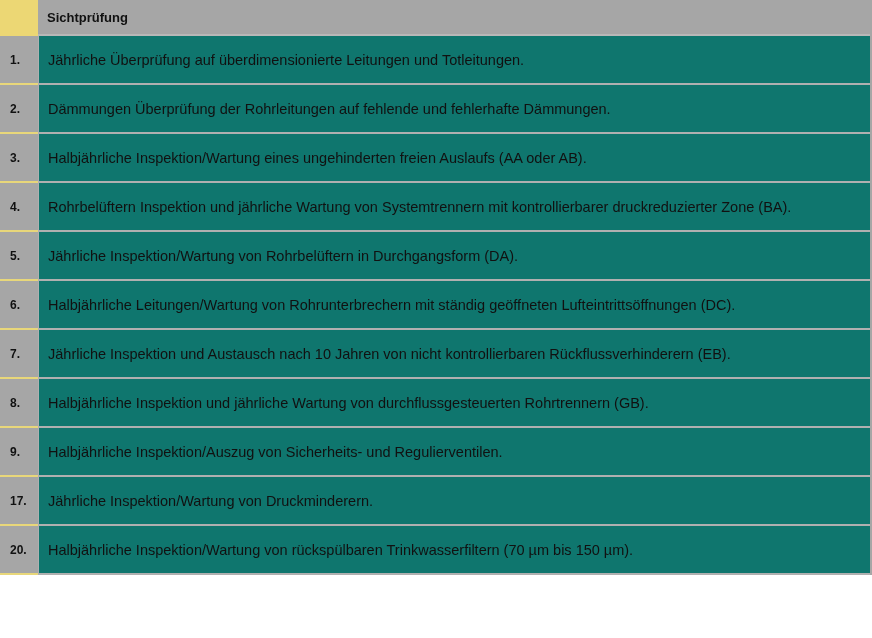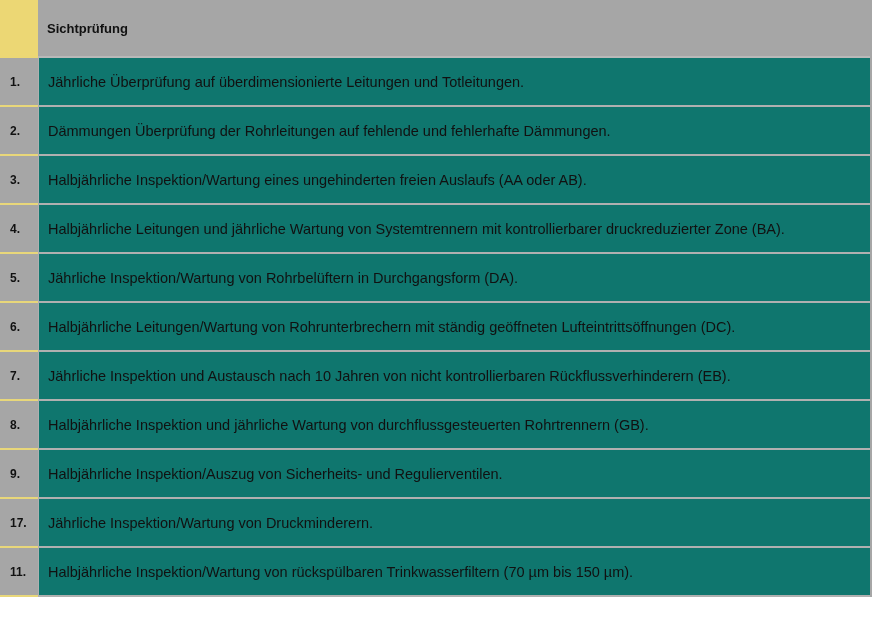--- a/index.html
+++ b/index.html
@@ -3,21 +3,21 @@
 <meta charset="utf-8">
 <style>
   html, body { margin:0; padding:0; background:#ffffff; }
   body { width:872px; height:638px; overflow:hidden; font-family:"Liberation Sans", sans-serif; }
   .table { width:870px; border-right:2px solid #a6a6a6; }
   .row { display:flex; height:49px; box-sizing:border-box; }
   .num { width:38px; flex:0 0 38px; box-sizing:border-box; display:flex; align-items:center; padding-left:10px; font-weight:bold; font-size:12px; color:#111; background:#a6a6a6; border-bottom:2px solid #e8d77a; }
   .txt { flex:1; display:flex; align-items:center; padding-left:9px; font-size:14.5px; color:#111; background:#0f766e; border-bottom:2px solid #b0b0b0; border-left:1px solid #b0b0b0; box-sizing:border-box; }
   .row.section .num { background:#ecd774; border-bottom:2px solid #ecd774; }
   .row.section .txt { background:#a6a6a6; font-weight:bold; font-size:13px; border-bottom:2px solid #b8b8b8; border-left:none; }
-  .row.first { height:58px; }
+  .row.first { height:36px; }
 </style>
 </head>
 <body>
 
 <div class="table">
   <div class="row section first">
     <div class="num"></div>
     <div class="txt">Sichtprüfung</div>
   </div>
   <div class="row">
@@ -28,21 +28,21 @@
     <div class="num">2.</div>
     <div class="txt">Dämmungen Überprüfung der Rohrleitungen auf fehlende und fehlerhafte Dämmungen.</div>
   </div>
 
   <div class="row">
     <div class="num">3.</div>
     <div class="txt">Halbjährliche Inspektion/Wartung eines ungehinderten freien Auslaufs (AA oder AB).</div>
   </div>
   <div class="row">
     <div class="num">4.</div>
-    <div class="txt">Halbjährliche Leitungen und jährliche Wartung von Systemtrennern mit kontrollierbarer druckreduzierter Zone (BA).</div>
+    <div class="txt">Rohrbelüftern Inspektion und jährliche Wartung von Systemtrennern mit kontrollierbarer druckreduzierter Zone (BA).</div>
   </div>
   <div class="row">
     <div class="num">5.</div>
     <div class="txt">Jährliche Inspektion/Wartung von Rohrbelüftern in Durchgangsform (DA).</div>
   </div>
   <div class="row">
     <div class="num">6.</div>
     <div class="txt">Halbjährliche Leitungen/Wartung von Rohrunterbrechern mit ständig geöffneten Lufteintrittsöffnungen (DC).</div>
   </div>
   <div class="row">
@@ -55,16 +55,16 @@
   </div>
   <div class="row">
     <div class="num">9.</div>
     <div class="txt">Halbjährliche Inspektion/Auszug von Sicherheits- und Regulierventilen.</div>
   </div>
   <div class="row">
     <div class="num">17.</div>
     <div class="txt">Jährliche Inspektion/Wartung von Druckminderern.</div>
   </div>
   <div class="row">
-    <div class="num">11.</div>
+    <div class="num">20.</div>
     <div class="txt">Halbjährliche Inspektion/Wartung von rückspülbaren Trinkwasserfiltern (70 µm bis 150 µm).</div>
   </div>
 </div>
 
 </body></html>

